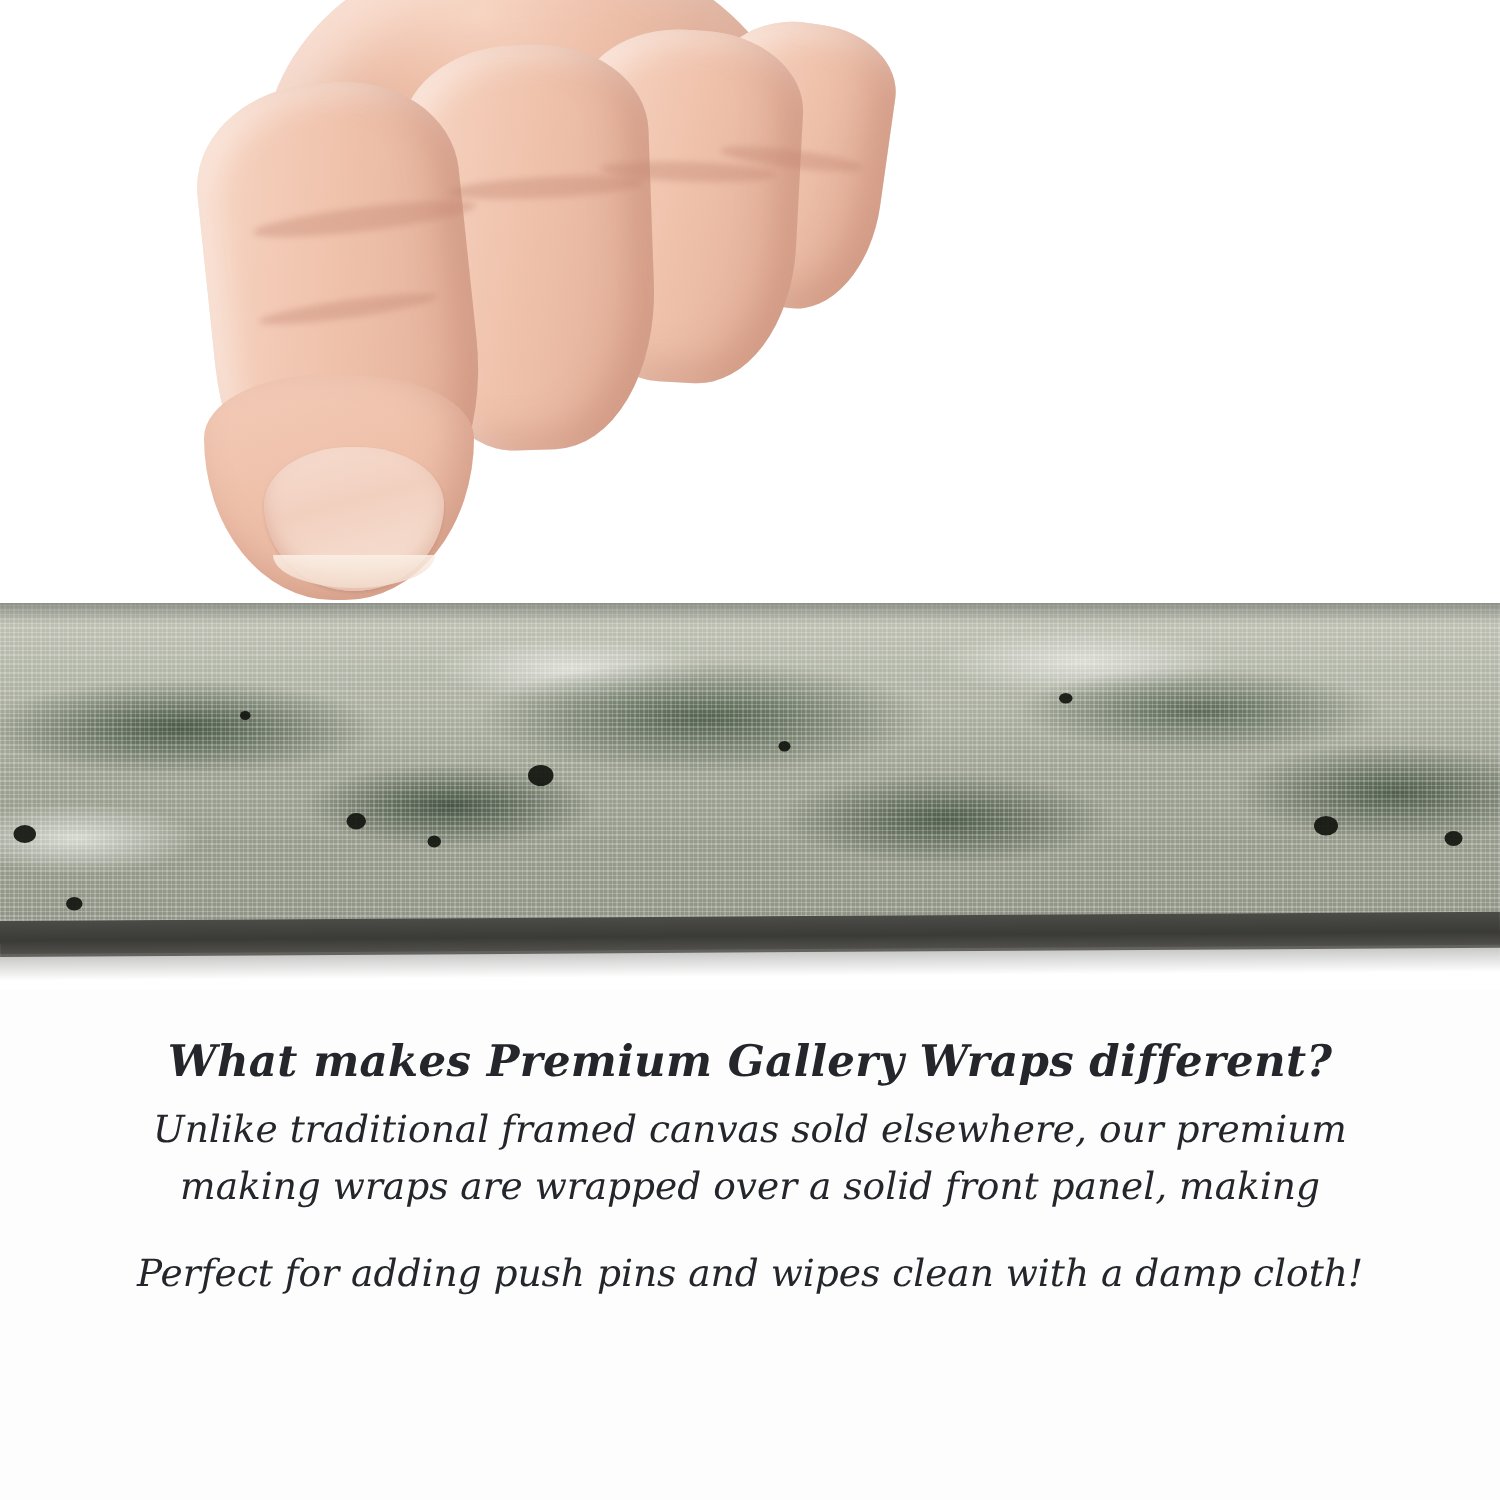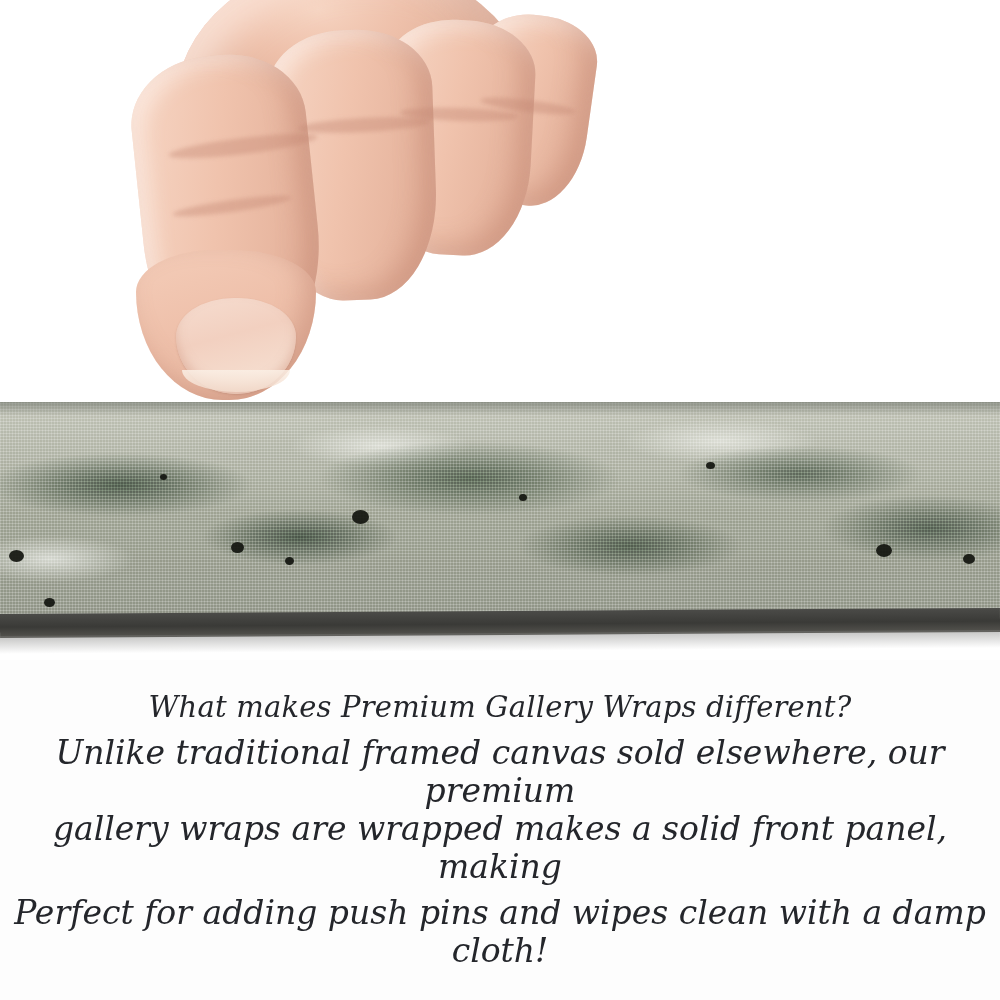--- a/index.html
+++ b/index.html
@@ -178,31 +178,31 @@
     top: 690px;
     width: 1000px;
     text-align: center;
     color: #24262b;
     font-family: "DejaVu Serif", serif;
     font-style: italic;
   }
   .caption h2 {
     margin: 0 0 10px 0;
     font-size: 29px;
-    font-weight: 400;
+    font-weight: 700;
     letter-spacing: .2px;
   }
   .caption p {
     margin: 0;
-    font-size: 33px;
+    font-size: 25px;
     line-height: 38px;
     font-weight: 400;
   }
   .caption .last {
-    margin-top: 8px;
+    margin-top: 20px;
   }
 </style>
 </head>
 <body>
 
 <div class="page">
 
   <div class="photo">
 
     <div class="hand">
@@ -236,17 +236,17 @@
       <div class="speck" style="left:160px;top:72px;width:7px;height:6px;"></div>
     </div>
 
     <div class="edge-dark"></div>
     <div class="edge-soft-shadow"></div>
   </div>
 
   <div class="caption">
     <h2>What makes Premium Gallery Wraps different?</h2>
     <p>Unlike traditional framed canvas sold elsewhere, our premium</p>
-    <p>gallery wraps are wrapped makes a solid front panel, making</p>
+    <p>making wraps are wrapped over a solid front panel, making</p>
     <p class="last">Perfect for adding push pins and wipes clean with a damp cloth!</p>
   </div>
 
 </div>
 
 </body></html>

